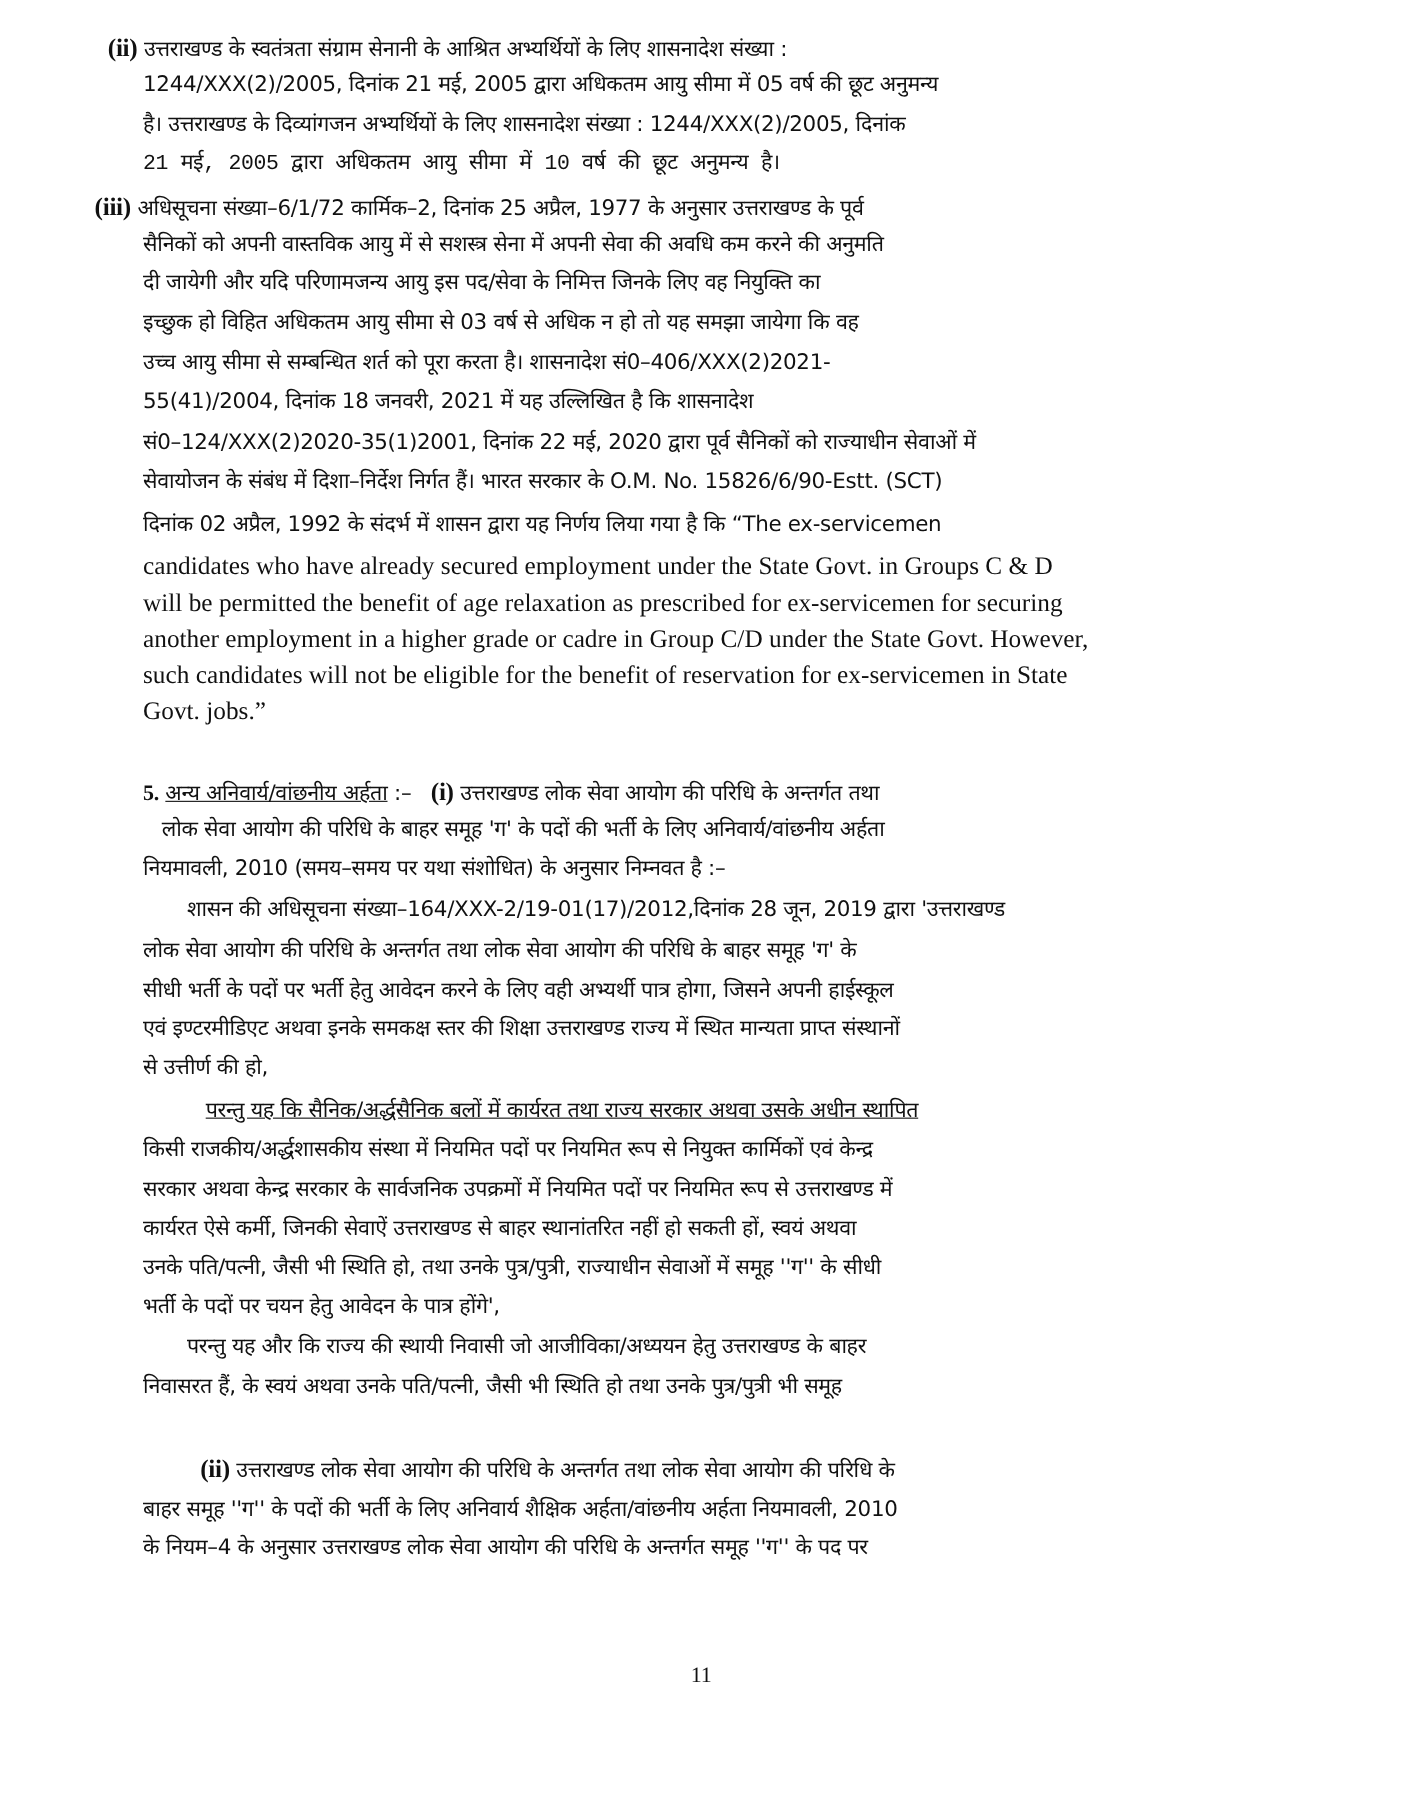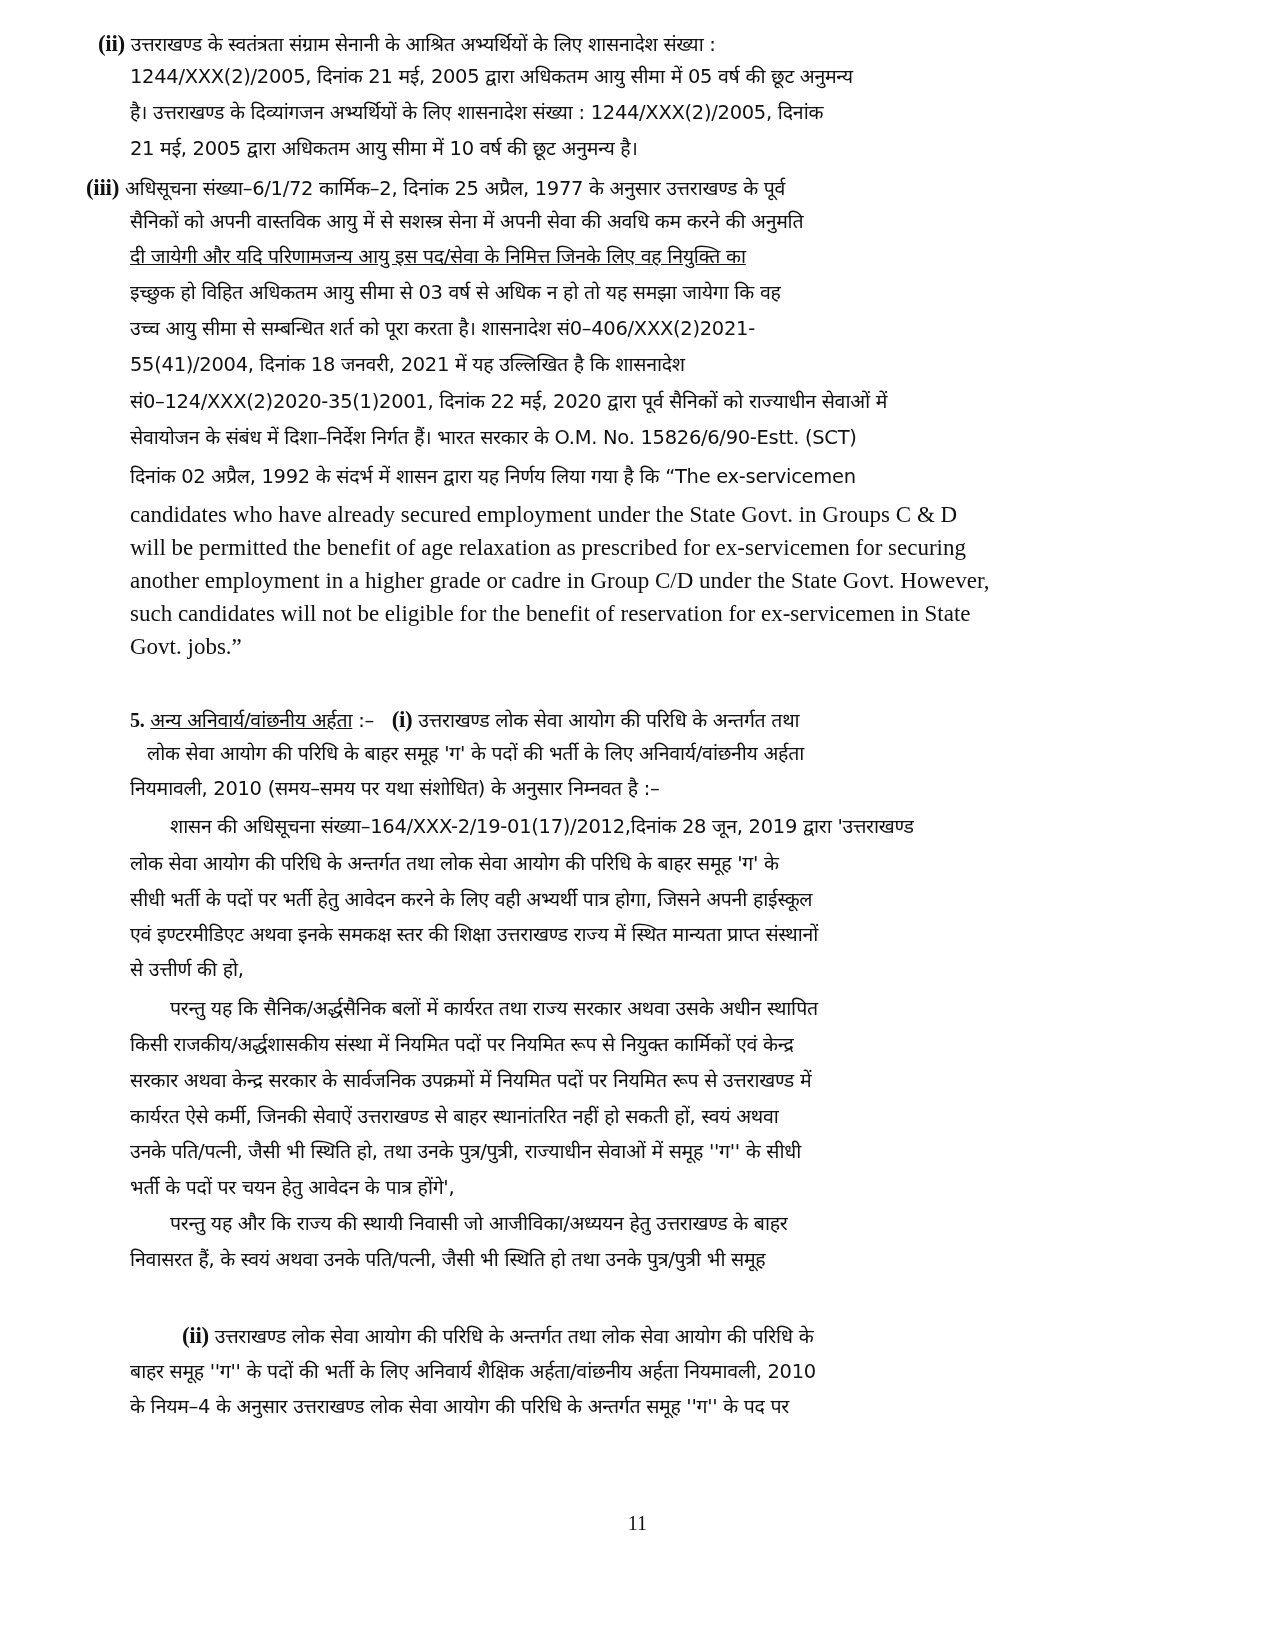--- a/index.html
+++ b/index.html
@@ -18,28 +18,28 @@
 <body>
 
 <div class="page">
 
   <div class="line" style="left:98px;top:28px;width:982px;">
     <span class="num">(ii)</span>
     <span>उत्तराखण्ड के स्वतंत्रता संग्राम सेनानी के आश्रित अभ्यर्थियों के लिए शासनादेश संख्या :</span>
   </div>
   <div class="line" style="left:130px;top:61px;">1244/XXX(2)/2005, दिनांक  21 मई, 2005 द्वारा अधिकतम आयु सीमा में 05 वर्ष की छूट अनुमन्य</div>
   <div class="line" style="left:130px;top:97px;">है। उत्तराखण्ड के दिव्यांगजन अभ्यर्थियों के लिए शासनादेश संख्या : 1244/XXX(2)/2005, दिनांक</div>
-  <div class="line" style="left:130px;top:133px;">21 मई, 2005 द्वारा अधिकतम आयु सीमा में 10 वर्ष की  छूट अनुमन्य है।</div>
+  <div class="line" style="left:130px;top:133px;font-family:Liberation Mono, monospace;">21 मई, 2005 द्वारा अधिकतम आयु सीमा में 10 वर्ष की  छूट अनुमन्य है।</div>
 
   <div class="line" style="left:86px;top:172px;">
     <span class="num">(iii)</span>
     <span>अधिसूचना संख्या–6/1/72 कार्मिक–2, दिनांक 25 अप्रैल, 1977 के अनुसार उत्तराखण्ड के पूर्व</span>
   </div>
   <div class="line" style="left:130px;top:206px;">सैनिकों को अपनी वास्तविक आयु में से सशस्त्र सेना में अपनी सेवा की अवधि कम करने की अनुमति</div>
-  <div class="line" style="left:130px;top:241px;text-decoration:underline;">दी जायेगी और यदि परिणामजन्य आयु इस पद/सेवा के निमित्त जिनके लिए वह नियुक्ति का</div>
+  <div class="line" style="left:130px;top:241px;">दी जायेगी और यदि परिणामजन्य आयु इस पद/सेवा के निमित्त जिनके लिए वह नियुक्ति का</div>
   <div class="line" style="left:130px;top:277px;">इच्छुक हो विहित अधिकतम आयु सीमा से 03 वर्ष से अधिक न हो तो यह समझा जायेगा कि वह</div>
   <div class="line" style="left:130px;top:313px;">उच्च आयु सीमा से सम्बन्धित शर्त को पूरा करता है। शासनादेश सं0–406/XXX(2)2021-</div>
   <div class="line" style="left:130px;top:349px;">55(41)/2004, दिनांक 18 जनवरी, 2021 में यह उल्लिखित है कि शासनादेश</div>
   <div class="line" style="left:130px;top:386px;">सं0–124/XXX(2)2020-35(1)2001, दिनांक 22 मई, 2020 द्वारा पूर्व सैनिकों को राज्याधीन सेवाओं में</div>
   <div class="line" style="left:130px;top:422px;">सेवायोजन के संबंध में दिशा–निर्देश निर्गत हैं। भारत सरकार के O.M. No. 15826/6/90-Estt. (SCT)</div>
   <div class="line" style="left:130px;top:461px;">दिनांक 02 अप्रैल, 1992 के संदर्भ में शासन द्वारा यह निर्णय लिया गया है कि “The ex-servicemen</div>
   <div class="line en" style="left:130px;top:499px;">candidates who have already secured employment under the State Govt. in Groups C &amp; D</div>
   <div class="line en" style="left:130px;top:532px;">will be permitted the benefit of age relaxation as prescribed for ex-servicemen for securing</div>
   <div class="line en" style="left:130px;top:565px;">another employment in a higher grade or cadre in Group C/D under the State Govt. However,</div>
   <div class="line en" style="left:130px;top:598px;">such candidates will not be eligible for the benefit of reservation for ex-servicemen in State</div>
@@ -52,21 +52,21 @@
     &nbsp;&nbsp;<span class="num">(i)</span>
     <span>उत्तराखण्ड लोक सेवा आयोग की परिधि के अन्तर्गत तथा</span>
   </div>
   <div class="line" style="left:130px;top:738px;margin-left:17px;">लोक सेवा आयोग की परिधि के बाहर समूह 'ग' के पदों की भर्ती के लिए अनिवार्य/वांछनीय अर्हता</div>
   <div class="line" style="left:130px;top:773px;">नियमावली, 2010 (समय–समय पर यथा संशोधित) के अनुसार निम्नवत है :–</div>
   <div class="line" style="left:170px;top:811px;">शासन की अधिसूचना संख्या–164/XXX-2/19-01(17)/2012,दिनांक 28 जून, 2019 द्वारा 'उत्तराखण्ड</div>
   <div class="line" style="left:130px;top:848px;">लोक सेवा आयोग की परिधि के अन्तर्गत तथा लोक सेवा आयोग की परिधि के बाहर समूह 'ग' के</div>
   <div class="line" style="left:130px;top:884px;">सीधी भर्ती के पदों पर भर्ती हेतु आवेदन करने के लिए वही अभ्यर्थी पात्र होगा, जिसने अपनी हाईस्कूल</div>
   <div class="line" style="left:130px;top:919px;">एवं इण्टरमीडिएट अथवा इनके समकक्ष स्तर की शिक्षा उत्तराखण्ड राज्य में स्थित मान्यता प्राप्त संस्थानों</div>
   <div class="line" style="left:130px;top:954px;">से उत्तीर्ण की हो,</div>
-  <div class="line" style="left:170px;top:993px;">परन्तु यह कि सैनिक/अर्द्धसैनिक बलों में कार्यरत तथा राज्य सरकार अथवा उसके अधीन स्थापित</div>
+  <div class="line" style="left:187px;top:993px;text-decoration:underline;">परन्तु यह कि सैनिक/अर्द्धसैनिक बलों में कार्यरत तथा राज्य सरकार अथवा उसके अधीन स्थापित</div>
   <div class="line" style="left:130px;top:1029px;">किसी राजकीय/अर्द्धशासकीय संस्था में नियमित पदों पर नियमित रूप से नियुक्त कार्मिकों एवं केन्द्र</div>
   <div class="line" style="left:130px;top:1065px;">सरकार अथवा केन्द्र सरकार के सार्वजनिक उपक्रमों में नियमित पदों पर नियमित रूप से उत्तराखण्ड में</div>
   <div class="line" style="left:130px;top:1101px;">कार्यरत ऐसे कर्मी, जिनकी सेवाऐं उत्तराखण्ड से बाहर स्थानांतरित नहीं हो सकती हों, स्वयं अथवा</div>
   <div class="line" style="left:130px;top:1136px;">उनके पति/पत्नी, जैसी भी स्थिति हो, तथा उनके पुत्र/पुत्री, राज्याधीन सेवाओं में समूह ''ग'' के सीधी</div>
   <div class="line" style="left:130px;top:1172px;">भर्ती के पदों पर चयन हेतु आवेदन के पात्र होंगे',</div>
   <div class="line" style="left:170px;top:1208px;">परन्तु यह और कि राज्य की स्थायी निवासी जो आजीविका/अध्ययन हेतु उत्तराखण्ड के बाहर</div>
   <div class="line" style="left:130px;top:1244px;">निवासरत हैं, के स्वयं अथवा उनके पति/पत्नी, जैसी भी स्थिति हो तथा उनके पुत्र/पुत्री भी समूह</div>
 
   <div class="line" style="left:182px;top:1320px;">
     <span class="num">(ii)</span>

